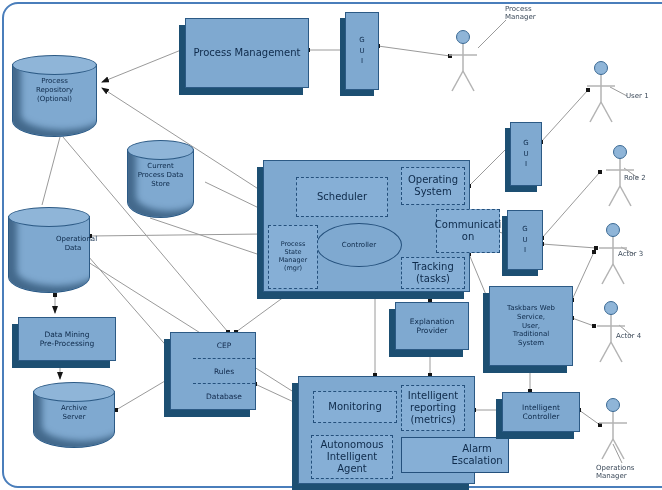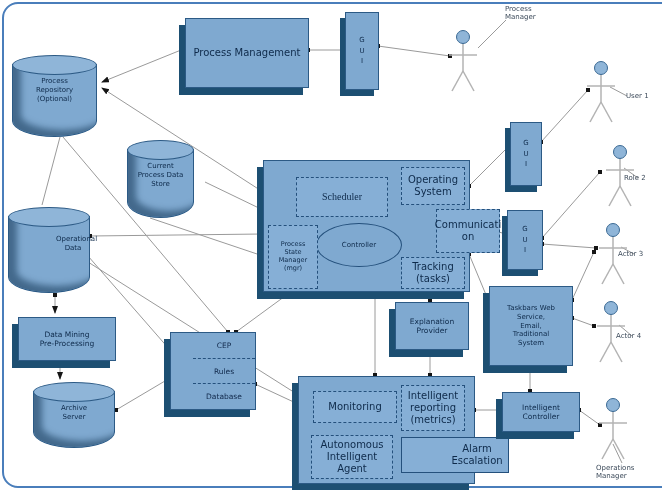--- a/index.html
+++ b/index.html
@@ -171,21 +171,21 @@
 U
 I</div>
   <div class="box small-shadow gui" style="left:510px;top:122px;width:30px;height:62px;">G
 U
 I</div>
   <div class="box small-shadow gui" style="left:507px;top:210px;width:34px;height:58px;">G
 U
 I</div>
 
   <div class="panel" style="left:263px;top:160px;width:205px;height:130px;">
-    <div class="inner" style="left:32px;top:16px;width:90px;height:38px;font-family:Liberation Serif, serif;">Scheduler</div>
+    <div class="inner" style="left:32px;top:16px;width:90px;height:38px;">Scheduler</div>
     <div class="inner" style="left:137px;top:6px;width:62px;height:36px;">Operating
 System</div>
     <div class="inner" style="left:137px;top:48px;width:62px;height:42px;margin-left:35px;">Communicati
 on</div>
     <div class="inner" style="left:137px;top:96px;width:62px;height:30px;">Tracking
 (tasks)</div>
     <div class="ellipse" style="left:52px;top:62px;width:84px;height:42px;">Controller</div>
     <div class="inner" style="left:4px;top:64px;width:48px;height:62px;font-size:6.5px;">Process
 State
 Manager
@@ -213,21 +213,21 @@
 (metrics)</div>
     <div class="inner" style="left:12px;top:58px;width:80px;height:42px;">Autonomous
 Intelligent
 Agent</div>
     <div class="inner solid" style="left:102px;top:60px;width:62px;height:34px;">Alarm
 Escalation</div>
   </div>
 
   <div class="box" style="left:489px;top:286px;width:82px;height:78px;font-size:7px;">Taskbars Web
 Service,
-Email,
+User,
 Traditional
 System</div>
 
   <div class="box" style="left:502px;top:392px;width:76px;height:38px;">Intelligent
 Controller</div>
 
   <div class="actor-label" style="left:505px;top:5px;width:55px;">Process
 Manager</div>
   <div class="actor-label" style="left:626px;top:92px;width:34px;">User 1</div>
   <div class="actor-label" style="left:624px;top:174px;width:36px;">Role 2</div>

